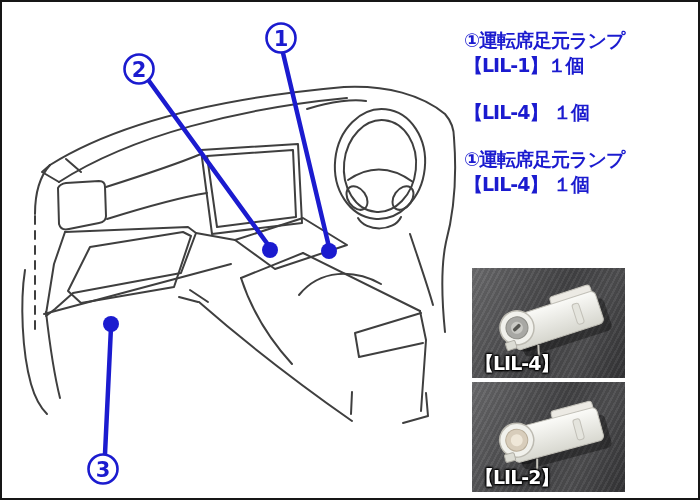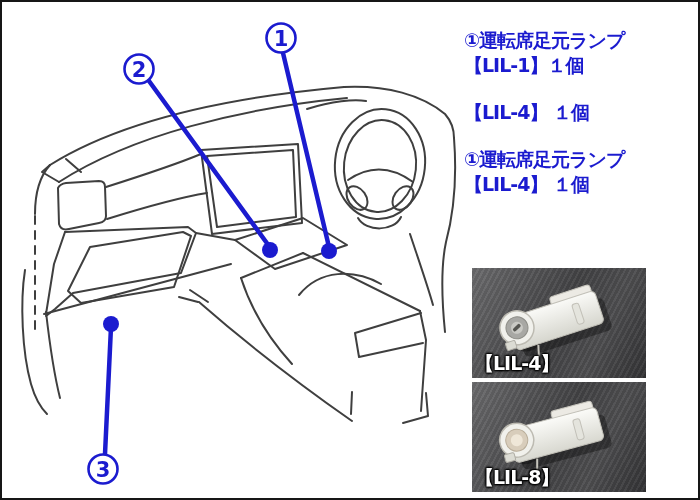--- a/index.html
+++ b/index.html
@@ -9,21 +9,21 @@
     font-family:"DejaVu Sans","Liberation Sans",sans-serif;
   }
   .diagram-svg{position:absolute;left:0;top:0;}
   .legend{
     position:absolute;left:462px;top:26px;width:234px;
     color:#1b1bcf;font-weight:bold;font-size:19px;line-height:25px;
     letter-spacing:-1px;
   }
   .legend-item{margin-bottom:22px;white-space:nowrap;}
   .photo{
-    position:absolute;left:470px;width:174px;height:110px;overflow:hidden;
+    position:absolute;left:470px;width:153px;height:110px;overflow:hidden;
     background:
       repeating-linear-gradient(118deg, rgba(255,255,255,0.05) 0 2px, rgba(0,0,0,0.06) 2px 5px),
       linear-gradient(115deg,#6b6b6d 0%,#565658 25%,#424244 50%,#4e4e50 72%,#323234 100%);
   }
   .photo-1{top:266px;}
   .photo-2{top:380px;}
   .photo-label{
     position:absolute;left:3px;bottom:1px;
     color:#ffffff;font-weight:bold;font-size:19px;letter-spacing:-1px;
     text-shadow:1px 1px 2px #000,-1px -1px 2px #000,1px -1px 2px #000,-1px 1px 2px #000;
@@ -158,16 +158,16 @@
         <rect x="85" y="31" width="42" height="12" rx="3" fill="#eceae4" stroke="#c8c6be" stroke-width="1"></rect>
         <rect x="38" y="38" width="92" height="34" rx="5" fill="url(#bodyg5)" stroke="#c2c0b8" stroke-width="1"></rect>
         <circle cx="45" cy="50" r="17" fill="#f1f1ec" stroke="#bdbbb2" stroke-width="1.5"></circle>
         <circle cx="45" cy="50" r="11" fill="#d8cdbb" stroke="#b9ad99"></circle>
         <circle cx="45" cy="50" r="6" fill="#efe7d8"></circle>
         <rect x="104" y="45" width="7" height="21" rx="2.5" fill="#e4e4dd" stroke="#c2c0b8"></rect>
         <rect x="29" y="61" width="10" height="8" rx="1.5" fill="#dcdcd4" stroke="#b0aea6"></rect>
         <path d="M60,73 L57,84" stroke="#c6c4bc" stroke-width="2" fill="none"></path>
       </g>
     </svg>
-    <div class="photo-label">【LIL-8】</div>
+    <div class="photo-label">【LIL-2】</div>
   </div>
 
 </div>
 
 </body></html>

